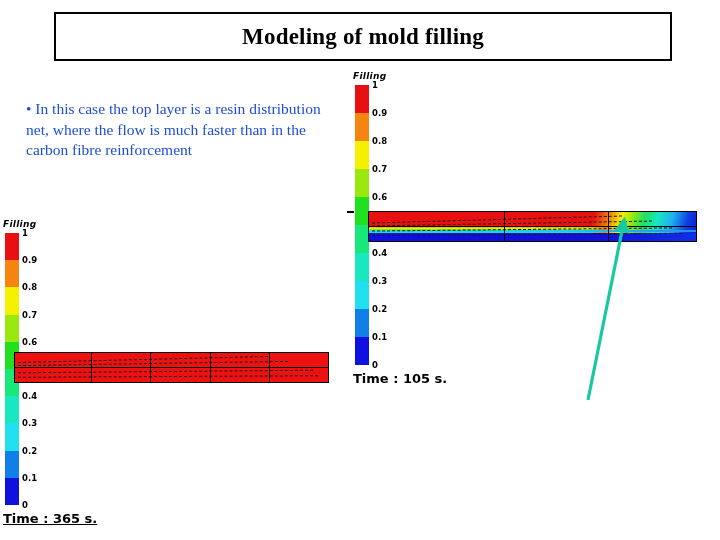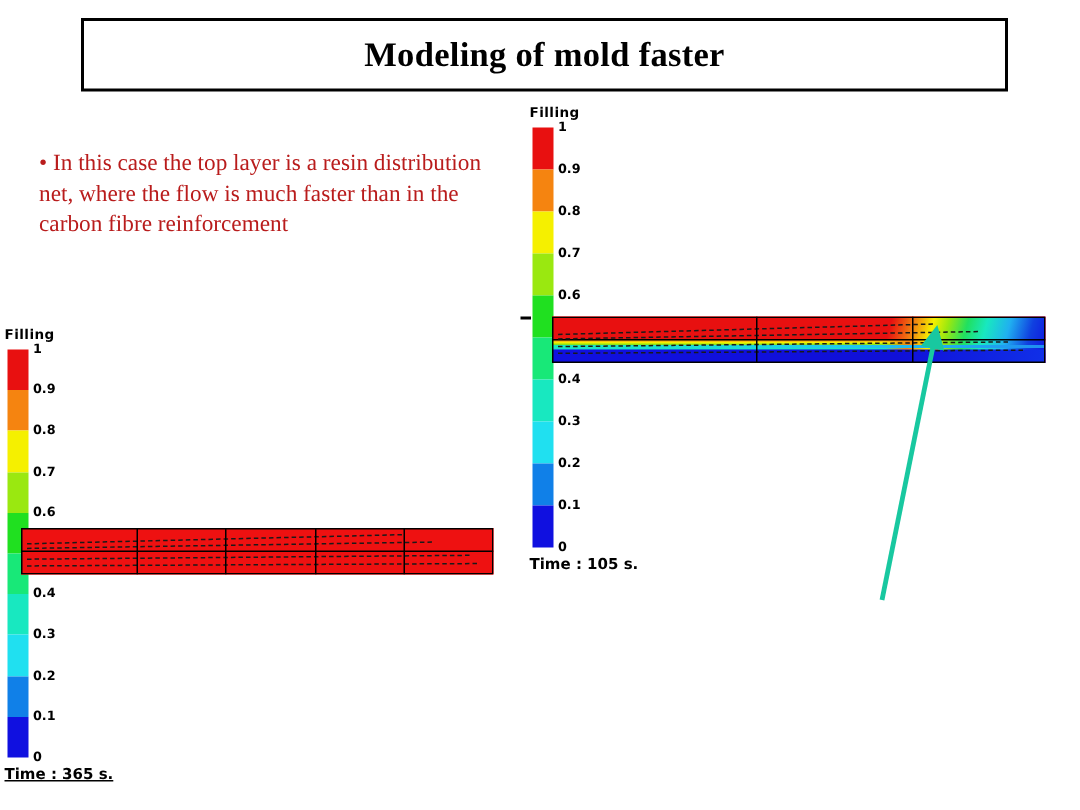--- a/index.html
+++ b/index.html
@@ -38,21 +38,21 @@
     letter-spacing: 0.2px;
     white-space: nowrap;
   }
 
   
   .body-text {
     position: absolute;
     font-family: "Liberation Serif", serif;
     font-size: 15.5px;
     line-height: 20.5px;
-    color: #b91c1c;
+    color: #1d4ed8;
   }
   #bullet-text {
     left: 26px;
     top: 99px;
     width: 300px;
   }
   #caption-text {
     left: 372px;
     top: 400px;
     width: 345px;
@@ -64,20 +64,21 @@
     font-family: "DejaVu Sans", sans-serif;
     color: #000000;
   }
   .cbar-title {
     position: absolute;
     left: 0px;
     top: 0px;
     font-size: 9px;
     font-weight: bold;
     letter-spacing: 0.3px;
+    font-style: italic;
   }
   .cbar-strip {
     position: absolute;
     left: 2px;
     top: 14px;
     width: 14px;
   }
   .cbar-seg {
     width: 100%;
   }
@@ -90,21 +91,21 @@
   .cbar-tick {
     position: absolute;
     font-size: 8.5px;
     font-weight: bold;
     line-height: 8.5px;
     white-space: nowrap;
   }
   .cbar-time {
     position: absolute;
     left: 0px;
-    font-size: 10px;
+    font-size: 13px;
     font-weight: bold;
     white-space: nowrap;
   }
 
   
   .sim-plot {
     position: absolute;
     overflow: hidden;
     background: #ff0000;
   }
@@ -152,21 +153,21 @@
     height: 2px;
     background: #000000;
   }
 </style>
 </head>
 <body>
 
 <div id="slide">
 
   <div id="title-box">
-    <div id="title-text">Modeling of mold faster</div>
+    <div id="title-text">Modeling of mold filling</div>
   </div>
 
   <div class="body-text" id="bullet-text">• In this case the top layer is a resin distribution net, where the flow is much faster than in the carbon fibre reinforcement</div>
 
 
   <div class="cbar-widget" id="cbar-main" style="left:353px; top:71px; width:70px; height:320px;">
     <div class="cbar-title">Filling</div>
     <div class="cbar-strip" id="cbar-main-strip" style="height:280px;">
         <div class="cbar-seg" style="height: 28px; background: rgb(232, 16, 16);"></div>
         <div class="cbar-seg" style="height: 28px; background: rgb(245, 132, 16);"></div>

